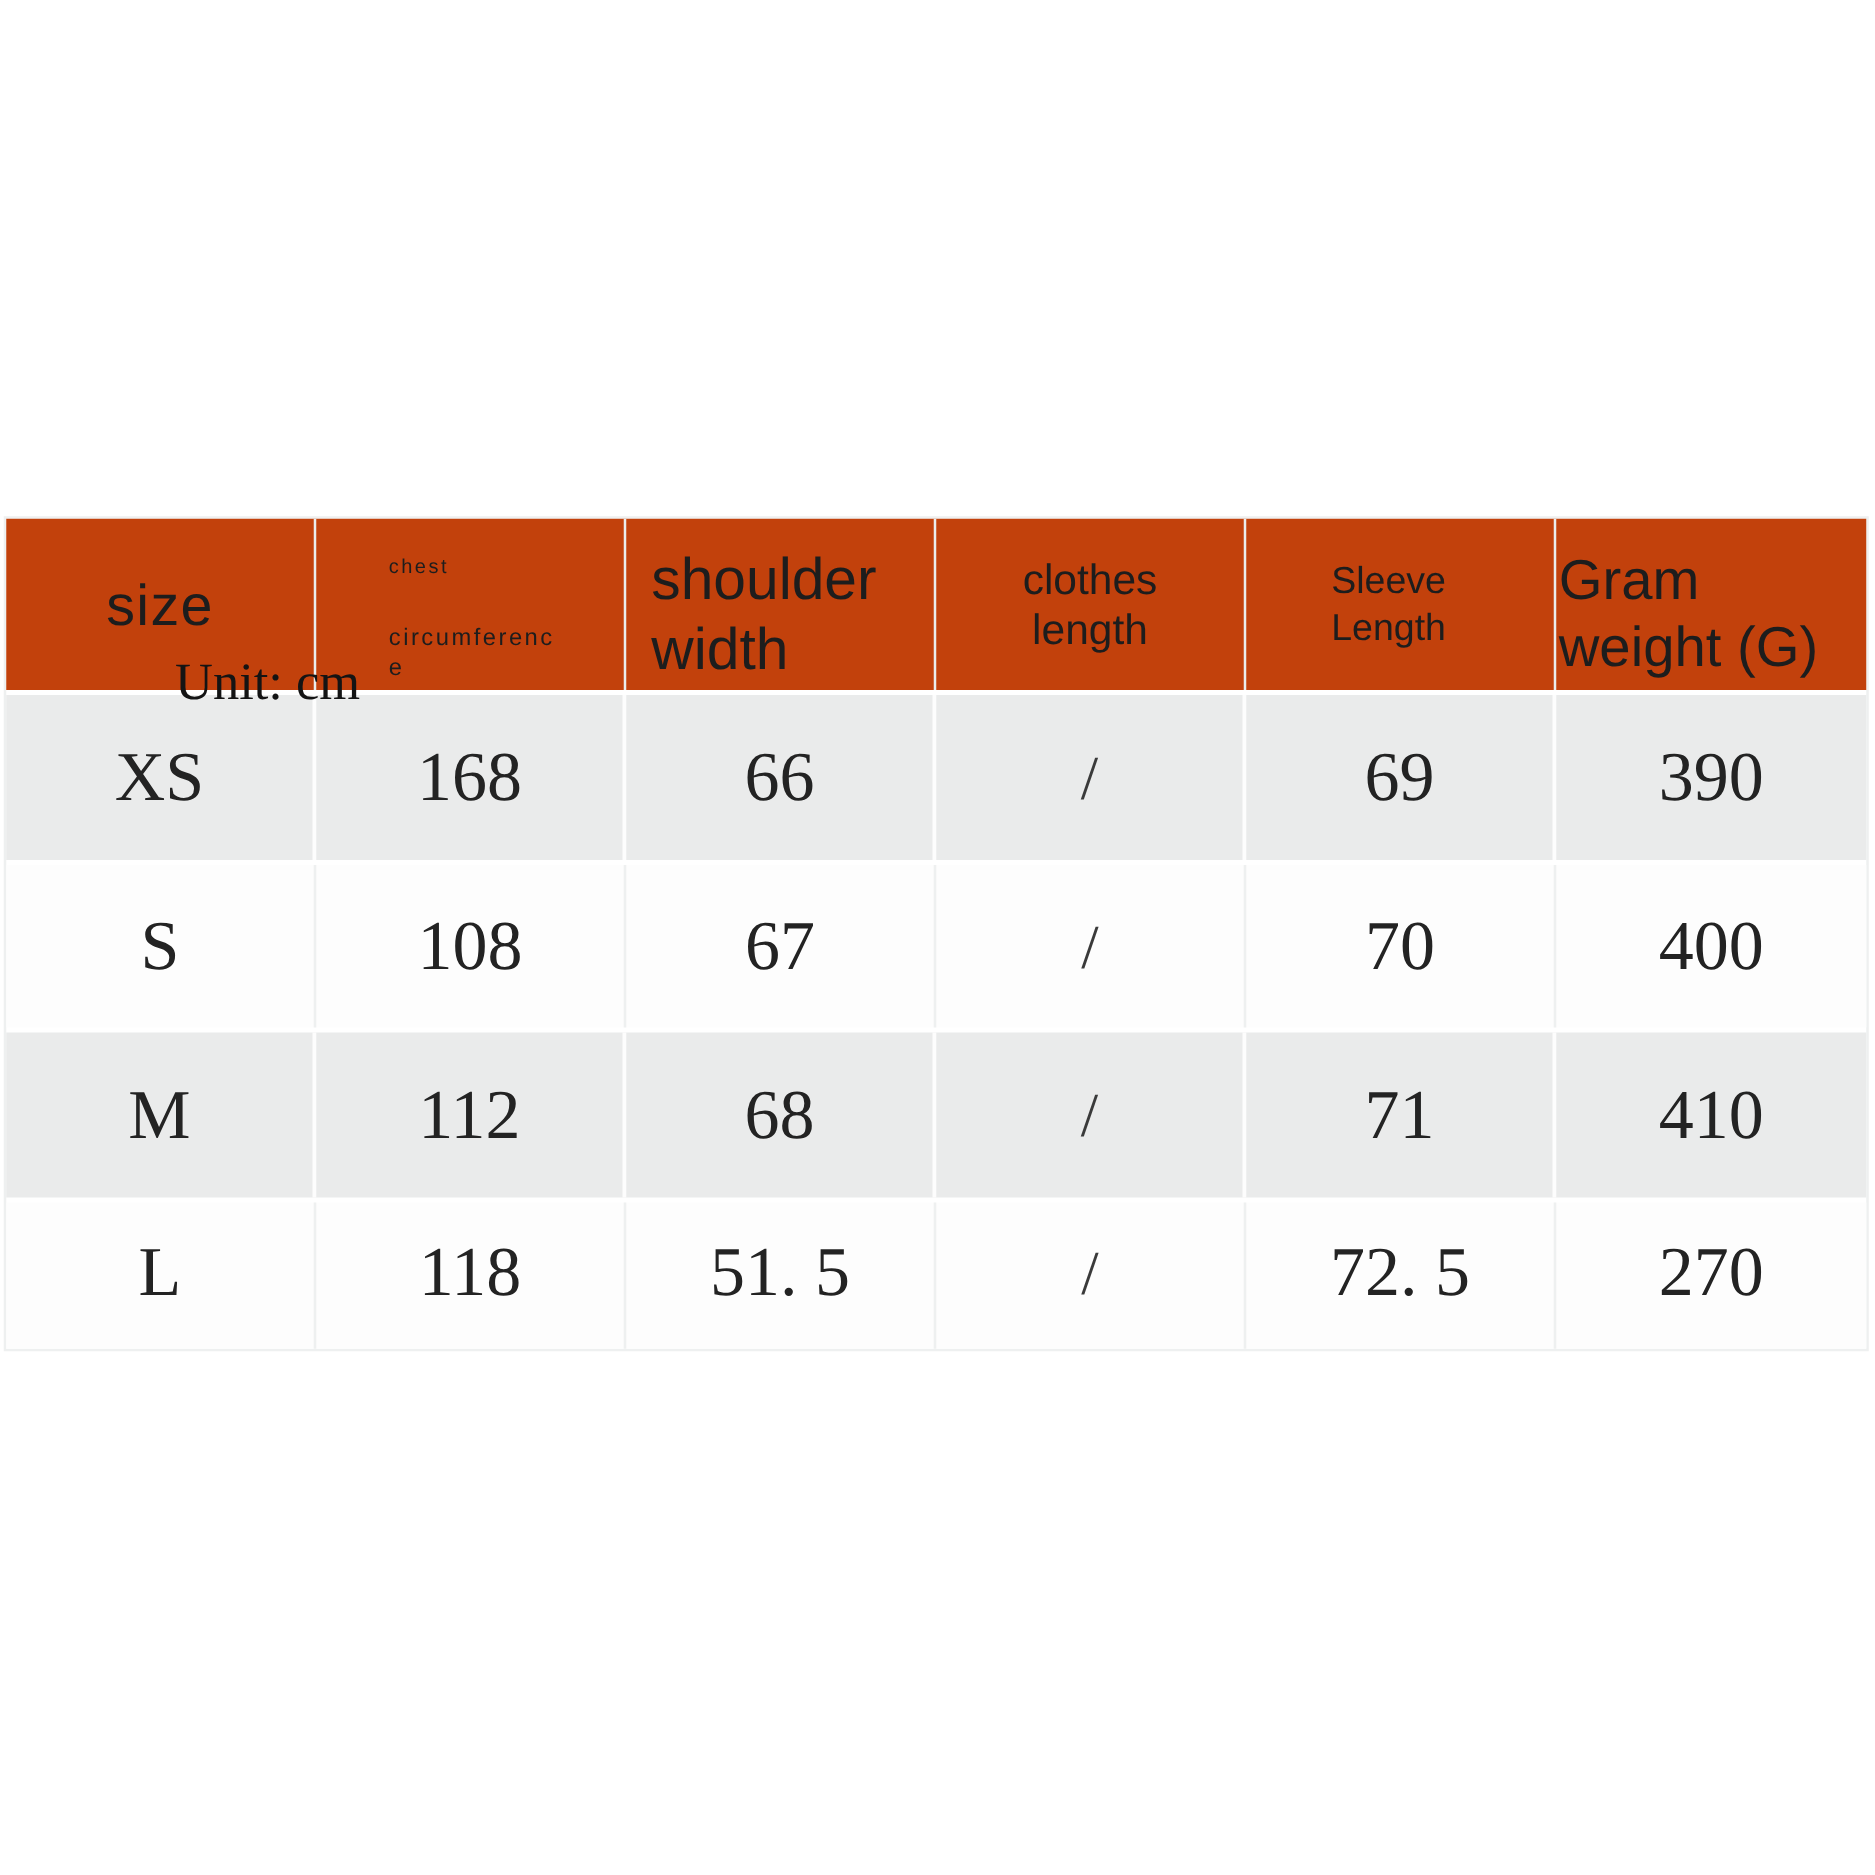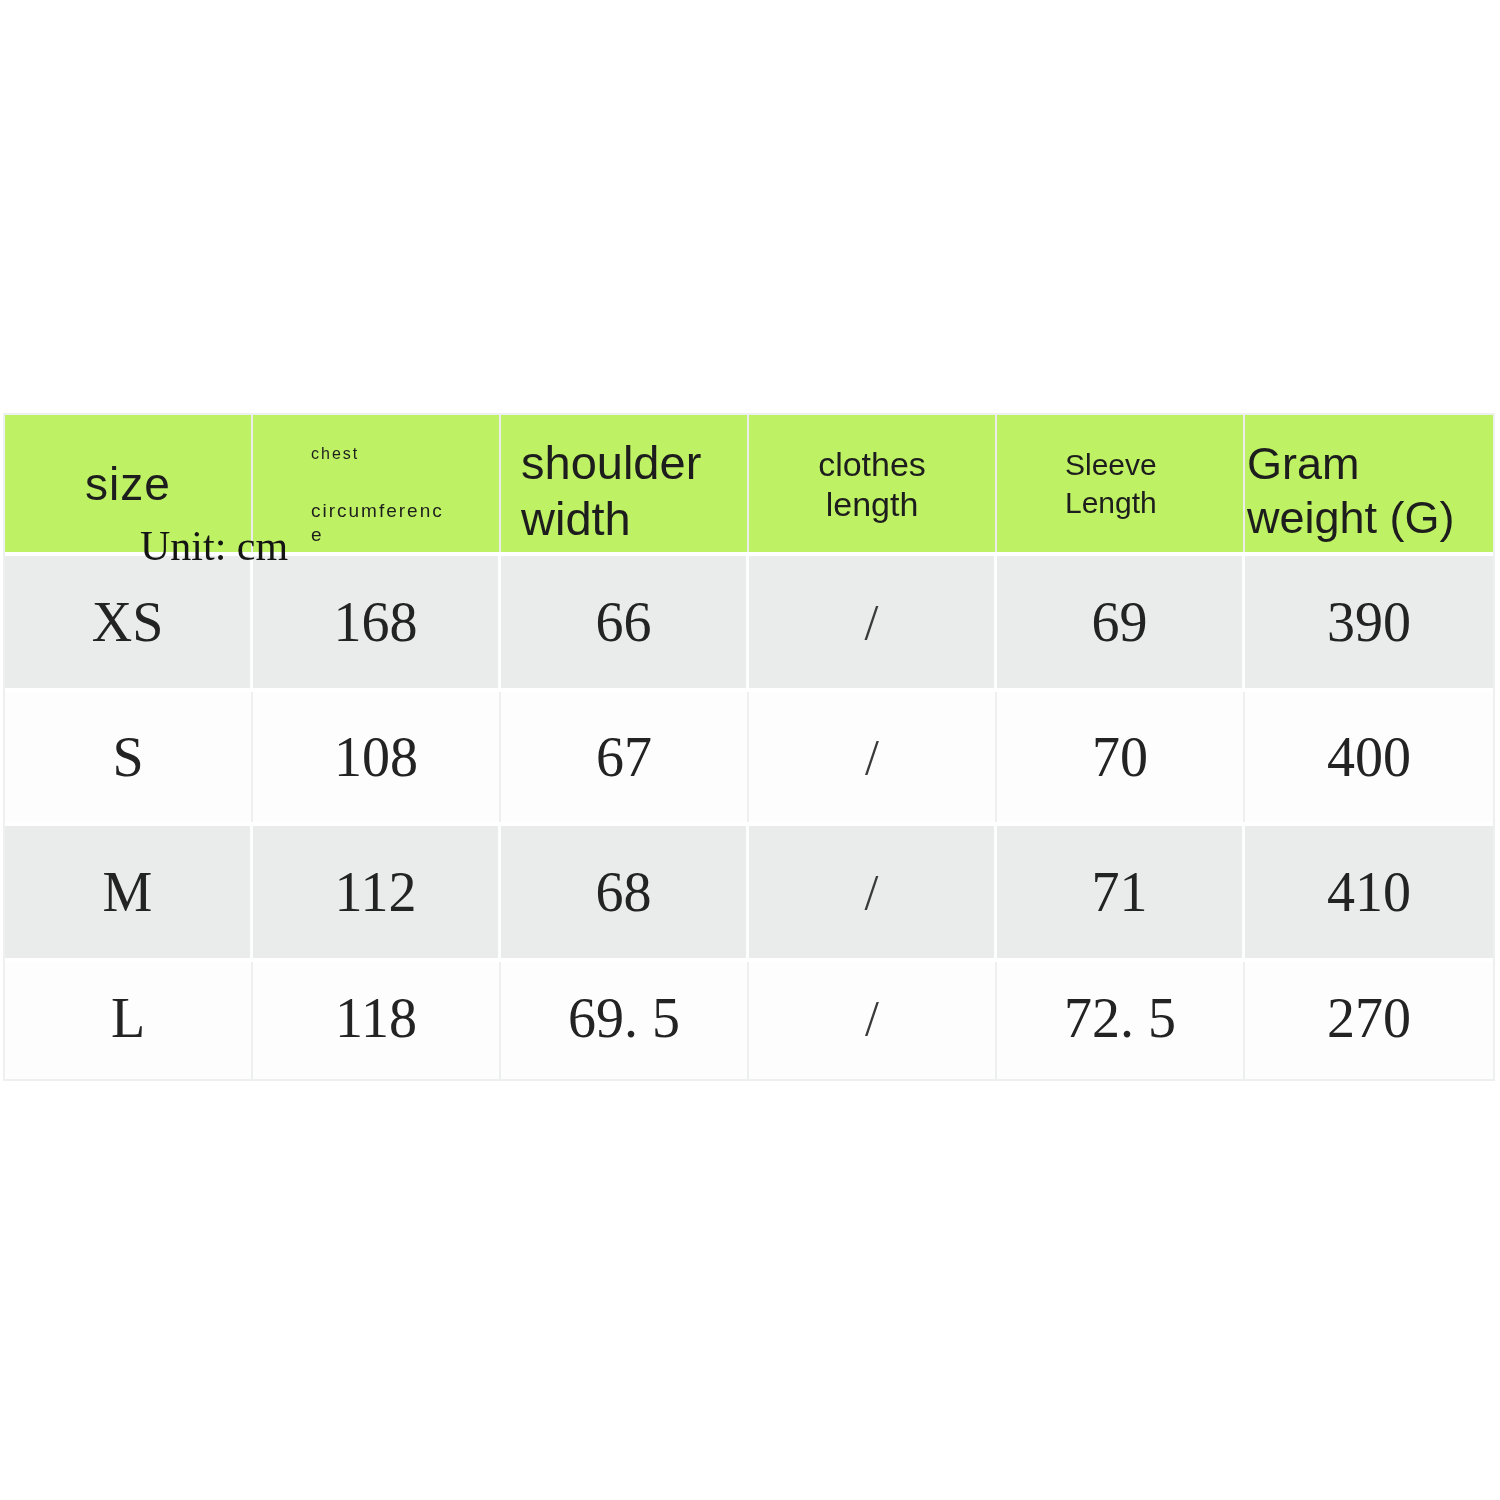--- a/index.html
+++ b/index.html
@@ -17,21 +17,21 @@
     width:1492px;
     border:2px solid #eef0f0;
     box-sizing:border-box;
     background:#ffffff;
   }
   .t-row{
     display:grid;
     grid-template-columns:repeat(6,1fr);
     box-sizing:border-box;
   }
-  .t-row.header{ height:137px; background:#bef264; }
+  .t-row.header{ height:137px; background:#c2410c; }
   .t-row.r-gray{ background:#eaebeb; }
   .t-row.r-white{ background:#fdfdfd; }
   .t-row.data{ margin-top:4px; height:130px; }
   .t-row.r1{ height:132px; }
   .t-row.r2{ height:130px; }
   .t-row.r3{ height:132px; }
   .t-row.r4{ height:117px; }
   .cell{
     display:flex; align-items:center; justify-content:center;
     box-sizing:border-box; overflow:hidden;
@@ -129,20 +129,20 @@
       <div class="cell">112</div>
       <div class="cell">68</div>
       <div class="cell slash">/</div>
       <div class="cell">71</div>
       <div class="cell">410</div>
     </div>
 
     <div class="t-row data r-white r4">
       <div class="cell">L</div>
       <div class="cell">118</div>
-      <div class="cell">69. 5</div>
+      <div class="cell">51. 5</div>
       <div class="cell slash">/</div>
       <div class="cell">72. 5</div>
       <div class="cell">270</div>
     </div>
 
   </div>
 </div>
 
 </body></html>

